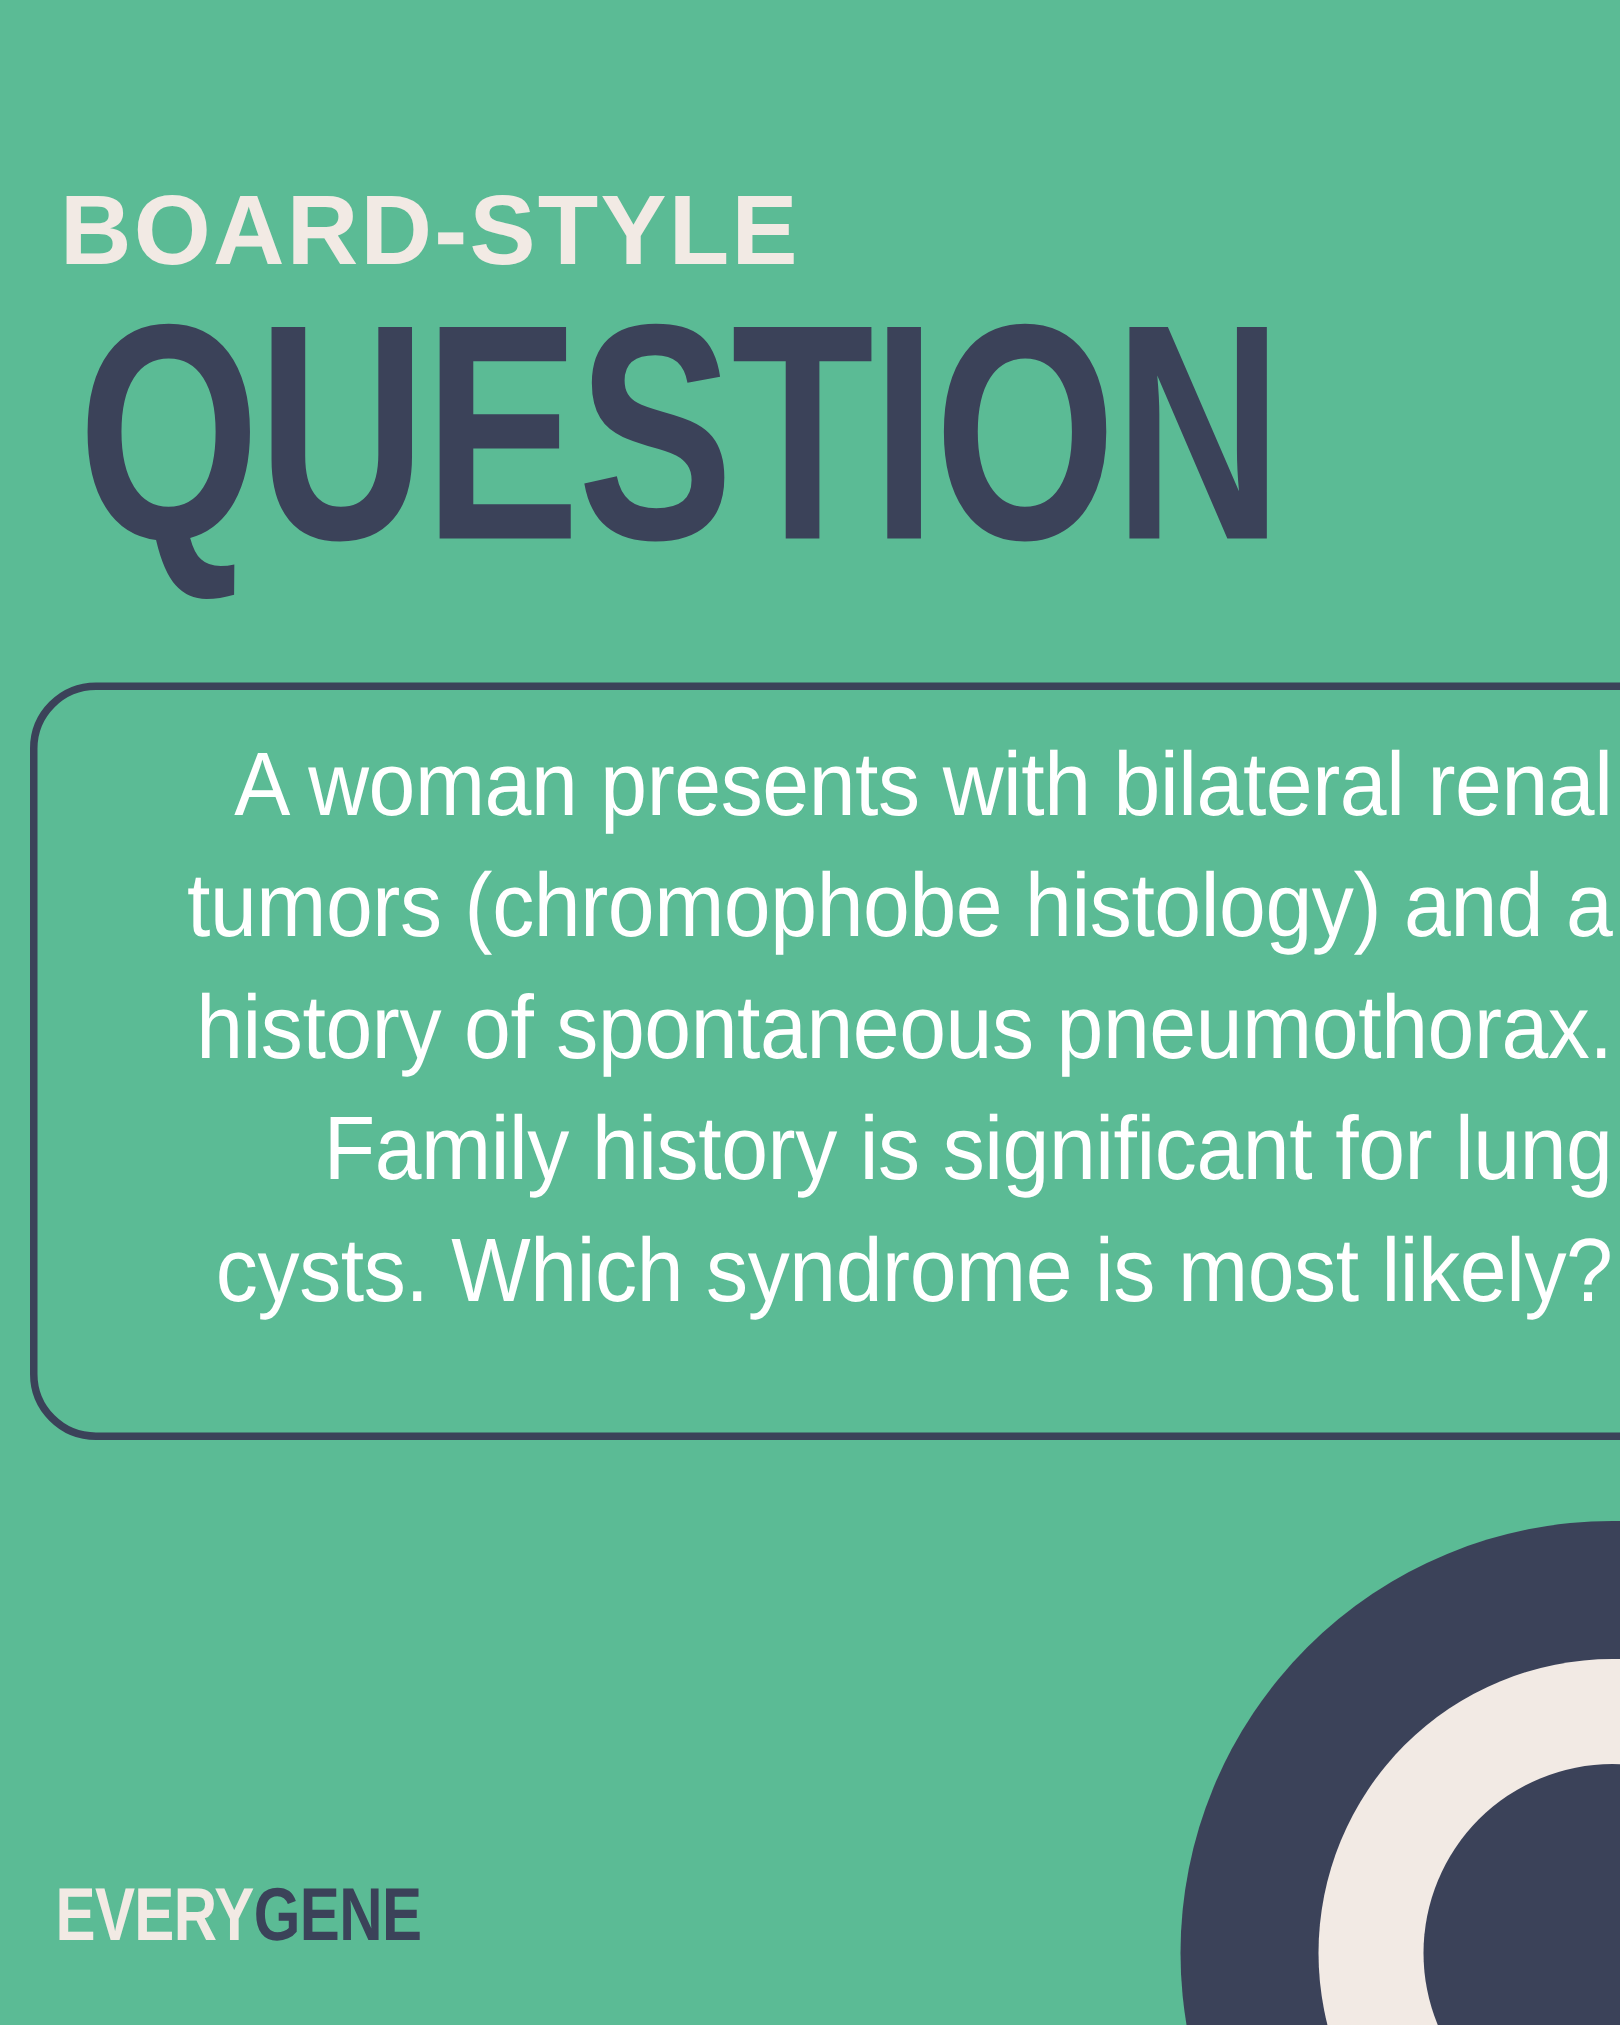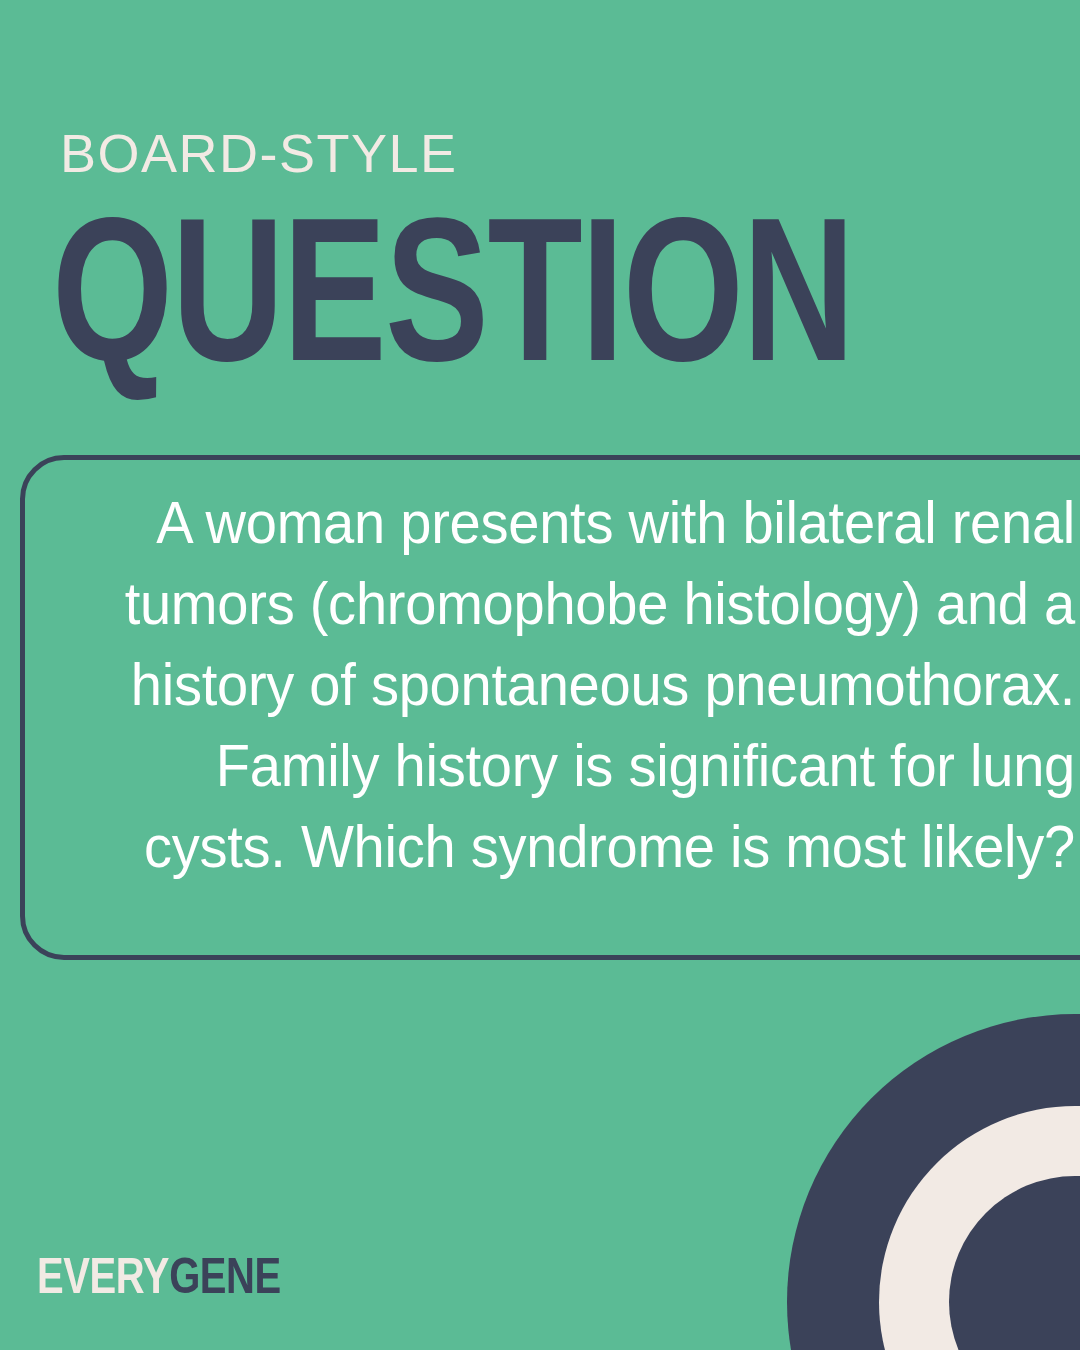--- a/index.html
+++ b/index.html
@@ -25,26 +25,26 @@
     left: 0;
     top: 0;
     width: 1080px;
     height: 1350px;
     pointer-events: none;
   }
 
   
   #kicker {
     position: absolute;
-    left: 60px;
+    left: 40px;
     top: 113px;
     color: #F2EAE4;
-    font-size: 54px;
+    font-size: 66px;
     line-height: 80px;
-    font-weight: 400;
+    font-weight: 700;
     letter-spacing: 1.5px;
     white-space: nowrap;
   }
 
   
   #display-title {
     position: absolute;
     left: 52px;
     top: 189px;
     color: #3B4259;

